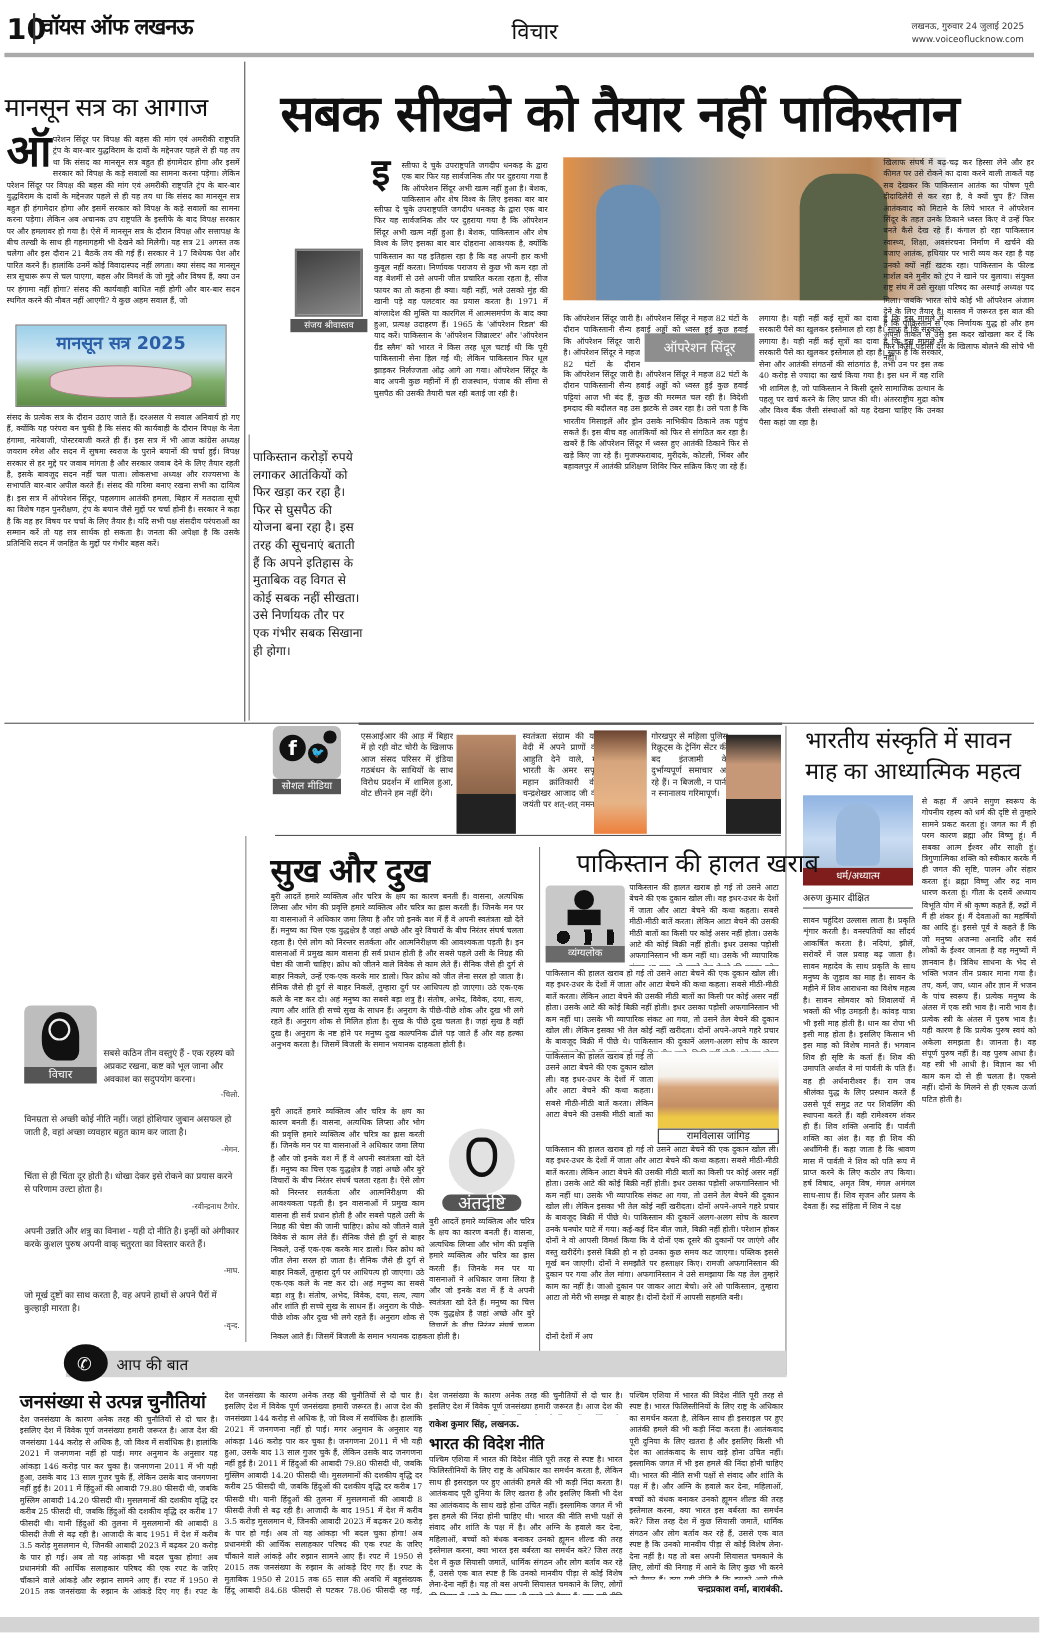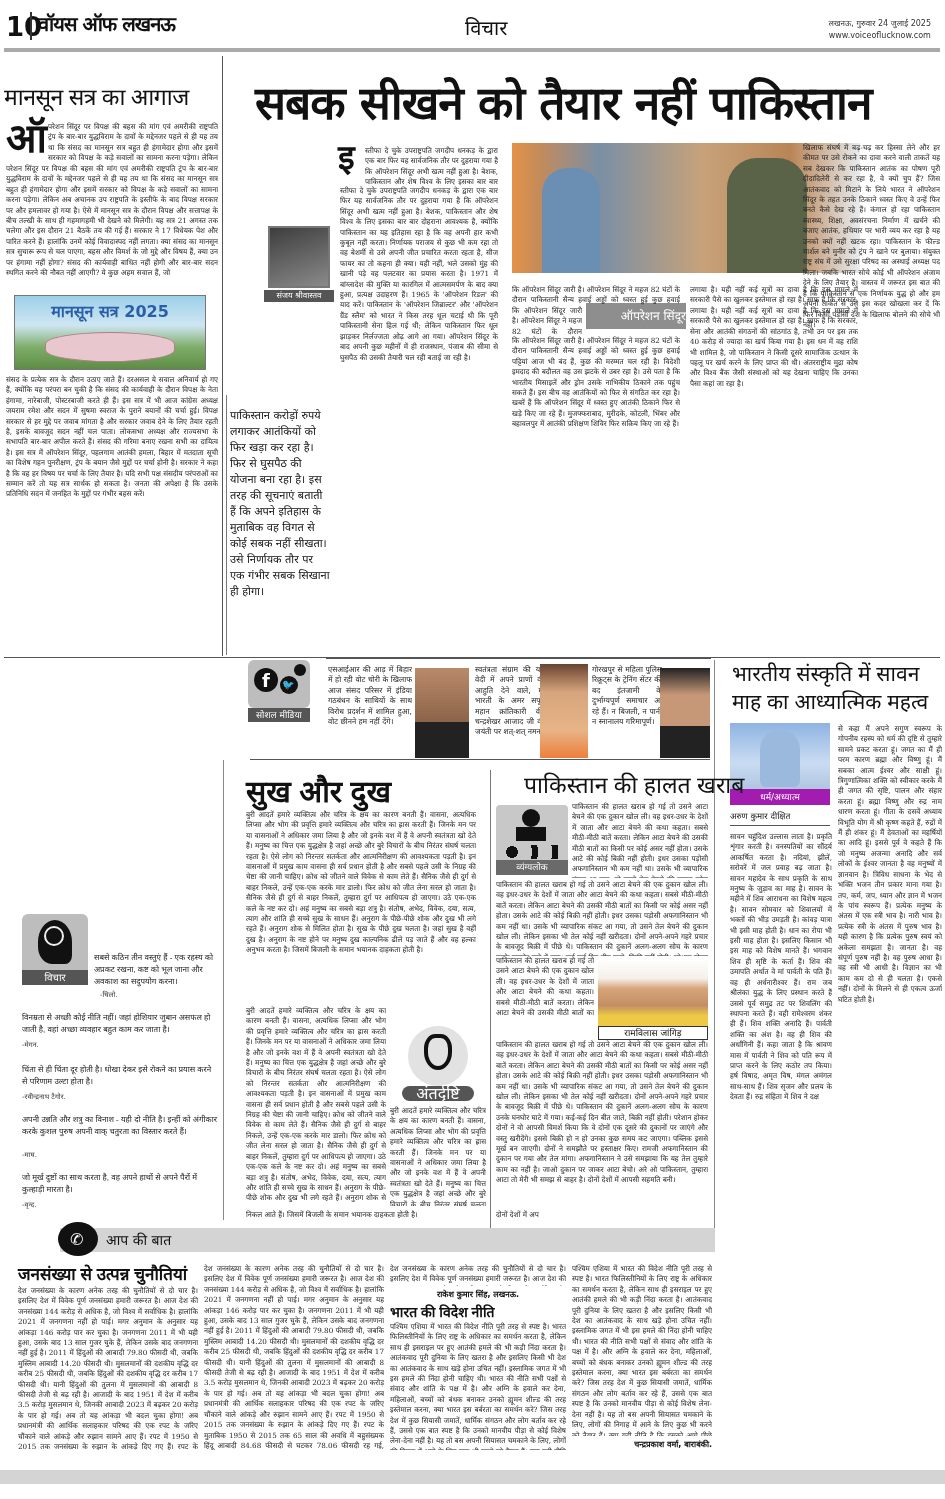--- a/index.html
+++ b/index.html
@@ -9,25 +9,25 @@
 .rule{position:absolute;background:#999}
 .vrule{position:absolute;width:1px;background:#555}
 .masthead-num{font-size:26px;font-weight:bold;left:6px;top:12px}
 .masthead-name{font-size:20px;font-weight:bold;left:32px;top:10px;letter-spacing:-1px}
 .section-title{font-size:20px;left:465px;top:14px}
 .dateline{font-size:8px;right:14px;top:18px;text-align:center;line-height:12px;color:#333}
 .headline-big{font-size:46px;font-weight:bold;left:255px;top:70px;letter-spacing:-1px;font-family:"DejaVu Sans",sans-serif}
 .side-head{font-size:23px;left:4px;top:80px;font-family:"Liberation Sans",sans-serif;letter-spacing:-0.5px}
 .photo-dark{background:linear-gradient(160deg,#3e3e3e,#8a8a8a)}
 .label-box{background:#555;color:#fff;text-align:center;font-size:10px;line-height:15px}
-.badge{background:#8e8e8e;color:#fff;font-size:13px;text-align:right;line-height:28px}
+.badge{background:#8e8e8e;color:#fff;font-size:13px;text-align:center;line-height:28px}
 .pullquote{font-size:11px;line-height:16px;text-align:left;font-family:"DejaVu Serif",serif;color:#111}
 .hd2{font-weight:bold;font-family:"Liberation Sans",sans-serif}
 .quote{font-size:8px;line-height:12px;color:#222;font-family:Liberation Sans, sans-serif}
-.attrib{font-size:7px;text-align:left;color:#333}
+.attrib{font-size:7px;text-align:right;color:#333}
 .icon-box{background:#bdbdbd;border-radius:6px}
 .graybar{background:#d4d4d4}
 </style>
 </head>
 <body>
 
 <div class="abs masthead-num">10</div>
 <div class="abs" style="left:30px;top:12px;width:2px;height:28px;background:#333"></div>
 <div class="abs masthead-name" style="left:38px">वॉयस ऑफ लखनऊ</div>
 <div class="abs section-title">विचार</div>
@@ -90,21 +90,21 @@
 <div class="abs txt" style="left:475px;top:665px;width:70px;height:92px;font-family:'DejaVu Sans',sans-serif;font-size:7.6px">स्वतंत्रता संग्राम की यज्ञ वेदी में अपने प्राणों की आहुति देने वाले, मां भारती के अमर सपूत महान क्रांतिकारी वीर चन्द्रशेखर आजाद जी की जयंती पर शत्-शत् नमन।</div>
 <div class="abs" style="left:540px;top:664px;width:48px;height:94px;background:linear-gradient(180deg,#6a4431 0%,#d6a57d 30%,#e7b487 70%,#ee7f3b 100%)"></div>
 <div class="abs txt" style="left:592px;top:665px;width:70px;height:92px;font-family:'DejaVu Sans',sans-serif;font-size:7.6px">गोरखपुर से महिला पुलिस रिक्रूट्स के ट्रेनिंग सेंटर की बद इंतजामी के दुर्भाग्यपूर्ण समाचार आ रहे हैं। न बिजली, न पानी न स्नानालय गरिमापूर्ण।</div>
 <div class="abs" style="left:660px;top:668px;width:50px;height:90px;background:linear-gradient(180deg,#222 0%,#c79878 30%,#c79878 65%,#222 65%)"></div>
 <div class="rule" style="left:250px;top:759px;width:460px;height:1px;background:#555"></div>
 
 <div class="abs hd2" style="left:732px;top:660px;width:210px;font-size:21px;line-height:28px;font-weight:normal">भारतीय संस्कृति में सावन माह का आध्यात्मिक महत्व</div>
 <div class="abs" style="left:730px;top:723px;width:100px;height:66px;background:linear-gradient(180deg,#8fb3e2 0%,#c9dcf2 60%,#b0c6e0 100%)">
   <div style="position:absolute;left:30px;top:8px;width:40px;height:56px;background:#9ab9dc;border-radius:18px 18px 6px 6px"></div>
 </div>
-<div class="abs label-box" style="left:730px;top:789px;width:100px;font-size:9px;line-height:16px;background:#a21caf">धर्म/अध्यात्म</div>
+<div class="abs label-box" style="left:730px;top:789px;width:100px;font-size:9px;line-height:16px;background:#7f1d1d">धर्म/अध्यात्म</div>
 <div class="abs" style="left:730px;top:810px;font-size:8.5px">अरुण कुमार दीक्षित</div>
 <div class="rule" style="left:730px;top:825px;width:100px;height:1px;background:#555"></div>
 <div class="abs txt" style="left:730px;top:832px;width:102px;height:612px">सावन चहुंदिश उल्लास लाता है। प्रकृति शृंगार करती है। वनस्पतियों का सौंदर्य आकर्षित करता है। नदियां, झीलें, सरोवरें में जल प्रवाह बढ़ जाता है। सावन महादेव के साथ प्रकृति के साथ मनुष्य के जुड़ाव का माह है। सावन के महीने में शिव आराधना का विशेष महत्व है। सावन सोमवार को शिवालयों में भक्तों की भीड़ उमड़ती है। कांवड़ यात्रा भी इसी माह होती है। धान का रोपा भी इसी माह होता है। इसलिए किसान भी इस माह को विशेष मानते हैं। भगवान शिव ही सृष्टि के कर्ता हैं। शिव की उमापति अर्थात वे मां पार्वती के पति हैं। वह ही अर्धनारीश्वर हैं। राम जब श्रीलंका युद्ध के लिए प्रस्थान करते हैं उससे पूर्व समुद्र तट पर शिवलिंग की स्थापना करते हैं। वही रामेश्वरम शंकर ही हैं। शिव शक्ति अनादि हैं। पार्वती शक्ति का अंश है। वह ही शिव की अर्धांगिनी हैं। कहा जाता है कि श्रावण मास में पार्वती ने शिव को पति रूप में प्राप्त करने के लिए कठोर तप किया। हर्ष विषाद, अमृत विष, मंगल अमंगल साथ-साथ हैं। शिव सृजन और प्रलय के देवता हैं। रुद्र संहिता में शिव ने दक्ष</div>
 <div class="abs txt" style="left:838px;top:724px;width:104px;height:720px">से कहा मैं अपने सगुण स्वरूप के गोपनीय रहस्य को धर्म की दृष्टि से तुम्हारे सामने प्रकट करता हूं। जगत का मैं ही परम कारण ब्रह्मा और विष्णु हूं। मैं सबका आत्म ईश्वर और साक्षी हूं। त्रिगुणात्मिका शक्ति को स्वीकार करके मैं ही जगत की सृष्टि, पालन और संहार करता हूं। ब्रह्मा विष्णु और रुद्र नाम धारण करता हूं। गीता के दसवें अध्याय विभूति योग में श्री कृष्ण कहते हैं, रुद्रों में मैं ही शंकर हूं। मैं देवताओं का महर्षियों का आदि हूं। इससे पूर्व वे कहते हैं कि जो मनुष्य अजन्मा अनादि और सर्व लोकों के ईश्वर जानता है वह मनुष्यों में ज्ञानवान है। त्रिविध साधना के भेद से भक्ति भजन तीन प्रकार माना गया है। तप, कर्म, जप, ध्यान और ज्ञान में भजन के पांच स्वरूप हैं। प्रत्येक मनुष्य के अंतस में एक स्त्री भाव है। नारी भाव है। प्रत्येक स्त्री के अंतस में पुरुष भाव है। यही कारण है कि प्रत्येक पुरुष स्वयं को अकेला समझता है। जानता है। वह संपूर्ण पुरुष नहीं है। वह पुरुष आधा है। वह स्त्री भी आधी है। विज्ञान का भी काम कम दो से ही चलता है। एकसे नहीं। दोनों के मिलने से ही एकत्व ऊर्जा घटित होती है।</div>
 <div class="vrule" style="left:714px;top:660px;height:590px;background:#888"></div>
 
 <div class="abs icon-box" style="left:22px;top:914px;width:66px;height:56px;border-radius:6px 6px 0 0">
   <div style="position:absolute;left:16px;top:6px;width:34px;height:44px;background:#111;border-radius:50% 50% 20% 40%">
     <div style="position:absolute;left:6px;top:6px;width:20px;height:20px;border-radius:50%;border:2px solid #eee"></div>
   </div>
@@ -151,19 +151,19 @@
 
 <div class="abs graybar" style="left:60px;top:1228px;width:655px;height:24px"></div>
 <div class="abs" style="left:58px;top:1222px;width:40px;height:34px;background:#111;border-radius:50%">
   <div style="position:absolute;left:12px;top:8px;color:#fff;font-size:16px">✆</div>
 </div>
 <div class="abs" style="left:106px;top:1230px;font-size:14px">आप की बात</div>
 <div class="abs hd2" style="left:18px;top:1262px;font-size:17px">जनसंख्या से उत्पन्न चुनौतियां</div>
 <div class="abs txt" style="left:18px;top:1286px;width:180px;height:164px">देश जनसंख्या के कारण अनेक तरह की चुनौतियों से दो चार है। इसलिए देश में विवेक पूर्ण जनसंख्या हमारी जरूरत है। आज देश की जनसंख्या 144 करोड़ से अधिक है, जो विश्व में सर्वाधिक है। हालांकि 2021 में जनगणना नहीं हो पाई। मगर अनुमान के अनुसार यह आंकड़ा 146 करोड़ पार कर चुका है। जनगणना 2011 में भी यही हुआ, उसके बाद 13 साल गुजर चुके हैं, लेकिन उसके बाद जनगणना नहीं हुई है। 2011 में हिंदुओं की आबादी 79.80 फीसदी थी, जबकि मुस्लिम आबादी 14.20 फीसदी थी। मुसलमानों की दशकीय वृद्धि दर करीब 25 फीसदी थी, जबकि हिंदुओं की दशकीय वृद्धि दर करीब 17 फीसदी थी। यानी हिंदुओं की तुलना में मुसलमानों की आबादी 8 फीसदी तेजी से बढ़ रही है। आजादी के बाद 1951 में देश में करीब 3.5 करोड़ मुसलमान थे, जिनकी आबादी 2023 में बढ़कर 20 करोड़ के पार हो गई। अब तो यह आंकड़ा भी बदल चुका होगा! अब प्रधानमंत्री की आर्थिक सलाहकार परिषद की एक रपट के जरिए चौंकाने वाले आंकड़े और रुझान सामने आए हैं। रपट में 1950 से 2015 तक जनसंख्या के रुझान के आंकड़े दिए गए हैं। रपट के मुताबिक 1950 से 2015 तक 65 साल की अवधि में बहुसंख्यक हिंदू आबादी 84.68 फीसदी से घटकर 78.06 फीसदी रह गई, जबकि मुस्लिम आबादी 9.84 से बढ़कर 14.09 फीसदी हो गई है। हिंदुओं की आबादी 7.82 फीसदी घटी है और मुसलमानों की बढ़ोतरी 43.15 फीसदी हुई है। आबादी का यह असंतुलन चुनौतीपूर्ण, खतरनाक, चिंताजनक और विस्फोटक हो सकता है। अनेक देश आबादी के असंतुलन के कारण विभाजन देख चुके हैं। इससे देश को बचाना चाहिए।</div>
 <div class="abs txt" style="left:204px;top:1264px;width:180px;height:186px">देश जनसंख्या के कारण अनेक तरह की चुनौतियों से दो चार है। इसलिए देश में विवेक पूर्ण जनसंख्या हमारी जरूरत है। आज देश की जनसंख्या 144 करोड़ से अधिक है, जो विश्व में सर्वाधिक है। हालांकि 2021 में जनगणना नहीं हो पाई। मगर अनुमान के अनुसार यह आंकड़ा 146 करोड़ पार कर चुका है। जनगणना 2011 में भी यही हुआ, उसके बाद 13 साल गुजर चुके हैं, लेकिन उसके बाद जनगणना नहीं हुई है। 2011 में हिंदुओं की आबादी 79.80 फीसदी थी, जबकि मुस्लिम आबादी 14.20 फीसदी थी। मुसलमानों की दशकीय वृद्धि दर करीब 25 फीसदी थी, जबकि हिंदुओं की दशकीय वृद्धि दर करीब 17 फीसदी थी। यानी हिंदुओं की तुलना में मुसलमानों की आबादी 8 फीसदी तेजी से बढ़ रही है। आजादी के बाद 1951 में देश में करीब 3.5 करोड़ मुसलमान थे, जिनकी आबादी 2023 में बढ़कर 20 करोड़ के पार हो गई। अब तो यह आंकड़ा भी बदल चुका होगा! अब प्रधानमंत्री की आर्थिक सलाहकार परिषद की एक रपट के जरिए चौंकाने वाले आंकड़े और रुझान सामने आए हैं। रपट में 1950 से 2015 तक जनसंख्या के रुझान के आंकड़े दिए गए हैं। रपट के मुताबिक 1950 से 2015 तक 65 साल की अवधि में बहुसंख्यक हिंदू आबादी 84.68 फीसदी से घटकर 78.06 फीसदी रह गई, जबकि मुस्लिम आबादी 9.84 से बढ़कर 14.09 फीसदी हो गई है। हिंदुओं की आबादी 7.82 फीसदी घटी है और मुसलमानों की बढ़ोतरी 43.15 फीसदी हुई है। आबादी का यह असंतुलन चुनौतीपूर्ण, खतरनाक, चिंताजनक और विस्फोटक हो सकता है। अनेक देश आबादी के असंतुलन के कारण विभाजन देख चुके हैं। इससे देश को बचाना चाहिए।</div>
 <div class="abs txt" style="left:390px;top:1264px;width:176px;height:22px">देश जनसंख्या के कारण अनेक तरह की चुनौतियों से दो चार है। इसलिए देश में विवेक पूर्ण जनसंख्या हमारी जरूरत है। आज देश की जनसंख्या 144 करोड़ से अधिक है, जो विश्व में सर्वाधिक है। हालांकि 2021 में जनगणना नहीं हो पाई। मगर अनुमान के अनुसार यह आंकड़ा 146 करोड़ पार कर चुका है। जनगणना 2011 में भी यही हुआ, उसके बाद 13 साल गुजर चुके हैं, लेकिन उसके बाद जनगणना नहीं हुई है। 2011 में हिंदुओं की आबादी 79.80 फीसदी थी, जबकि मुस्लिम आबादी 14.20 फीसदी थी। मुसलमानों की दशकीय वृद्धि दर करीब 25 फीसदी थी, जबकि हिंदुओं की दशकीय वृद्धि दर करीब 17 फीसदी थी। यानी हिंदुओं की तुलना में मुसलमानों की आबादी 8 फीसदी तेजी से बढ़ रही है। आजादी के बाद 1951 में देश में करीब 3.5 करोड़ मुसलमान थे, जिनकी आबादी 2023 में बढ़कर 20 करोड़ के पार हो गई। अब तो यह आंकड़ा भी बदल चुका होगा! अब प्रधानमंत्री की आर्थिक सलाहकार परिषद की एक रपट के जरिए चौंकाने वाले आंकड़े और रुझान सामने आए हैं। रपट में 1950 से 2015 तक जनसंख्या के रुझान के आंकड़े दिए गए हैं। रपट के मुताबिक 1950 से 2015 तक 65 साल की अवधि में बहुसंख्यक हिंदू आबादी 84.68 फीसदी से घटकर 78.06 फीसदी रह गई, जबकि मुस्लिम आबादी 9.84 से बढ़कर 14.09 फीसदी हो गई है। हिंदुओं की आबादी 7.82 फीसदी घटी है और मुसलमानों की बढ़ोतरी 43.15 फीसदी हुई है। आबादी का यह असंतुलन चुनौतीपूर्ण, खतरनाक, चिंताजनक और विस्फोटक हो सकता है। अनेक देश आबादी के असंतुलन के कारण विभाजन देख चुके हैं। इससे देश को बचाना चाहिए।</div>
-<div class="abs" style="left:390px;top:1288px;width:176px;text-align:center;font-size:8px;font-weight:bold">राकेश कुमार सिंह, लखनऊ.</div>
+<div class="abs" style="left:390px;top:1288px;width:176px;text-align:left;font-size:8px;font-weight:bold">राकेश कुमार सिंह, लखनऊ.</div>
 <div class="abs hd2" style="left:390px;top:1302px;font-size:14px">भारत की विदेश नीति</div>
 <div class="abs txt" style="left:390px;top:1322px;width:176px;height:128px">पश्चिम एशिया में भारत की विदेश नीति पूरी तरह से स्पष्ट है। भारत फिलिस्तीनियों के लिए राष्ट्र के अधिकार का समर्थन करता है, लेकिन साथ ही इसराइल पर हुए आतंकी हमले की भी कड़ी निंदा करता है। आतंकवाद पूरी दुनिया के लिए खतरा है और इसलिए किसी भी देश का आतंकवाद के साथ खड़े होना उचित नहीं। इस्लामिक जगत में भी इस हमले की निंदा होनी चाहिए थी। भारत की नीति सभी पक्षों से संवाद और शांति के पक्ष में है। और अग्नि के हवाले कर देना, महिलाओं, बच्चों को बंधक बनाकर उनको ह्यूमन शील्ड की तरह इस्तेमाल करना, क्या भारत इस बर्बरता का समर्थन करे? जिस तरह देश में कुछ सियासी जमातें, धार्मिक संगठन और लोग बर्ताव कर रहे हैं, उससे एक बात स्पष्ट है कि उनको मानवीय पीड़ा से कोई विशेष लेना-देना नहीं है। यह तो बस अपनी सियासत चमकाने के लिए, लोगों की निगाह में आने के लिए कुछ भी करने को तैयार हैं। क्या यही नीति है कि इसको आगे पीछे रखा जाए। नहीं कि दरअसल उनकी नजर में देश की राजधानी मुंबई को बम-बारूद और आतंकी हमले की साजिश हुई।</div>
 <div class="abs txt" style="left:572px;top:1264px;width:140px;height:172px">पश्चिम एशिया में भारत की विदेश नीति पूरी तरह से स्पष्ट है। भारत फिलिस्तीनियों के लिए राष्ट्र के अधिकार का समर्थन करता है, लेकिन साथ ही इसराइल पर हुए आतंकी हमले की भी कड़ी निंदा करता है। आतंकवाद पूरी दुनिया के लिए खतरा है और इसलिए किसी भी देश का आतंकवाद के साथ खड़े होना उचित नहीं। इस्लामिक जगत में भी इस हमले की निंदा होनी चाहिए थी। भारत की नीति सभी पक्षों से संवाद और शांति के पक्ष में है। और अग्नि के हवाले कर देना, महिलाओं, बच्चों को बंधक बनाकर उनको ह्यूमन शील्ड की तरह इस्तेमाल करना, क्या भारत इस बर्बरता का समर्थन करे? जिस तरह देश में कुछ सियासी जमातें, धार्मिक संगठन और लोग बर्ताव कर रहे हैं, उससे एक बात स्पष्ट है कि उनको मानवीय पीड़ा से कोई विशेष लेना-देना नहीं है। यह तो बस अपनी सियासत चमकाने के लिए, लोगों की निगाह में आने के लिए कुछ भी करने को तैयार हैं। क्या यही नीति है कि इसको आगे पीछे रखा जाए। नहीं कि दरअसल उनकी नजर में देश की राजधानी मुंबई को बम-बारूद और आतंकी हमले की साजिश हुई।</div>
 <div class="abs" style="left:572px;top:1438px;width:140px;text-align:right;font-size:8px;font-weight:bold">चन्द्रप्रकाश वर्मा, बाराबंकी.</div>
 
 <div class="abs graybar" style="left:0;top:1470px;width:945px;height:14px"></div>
 
 </body></html>

